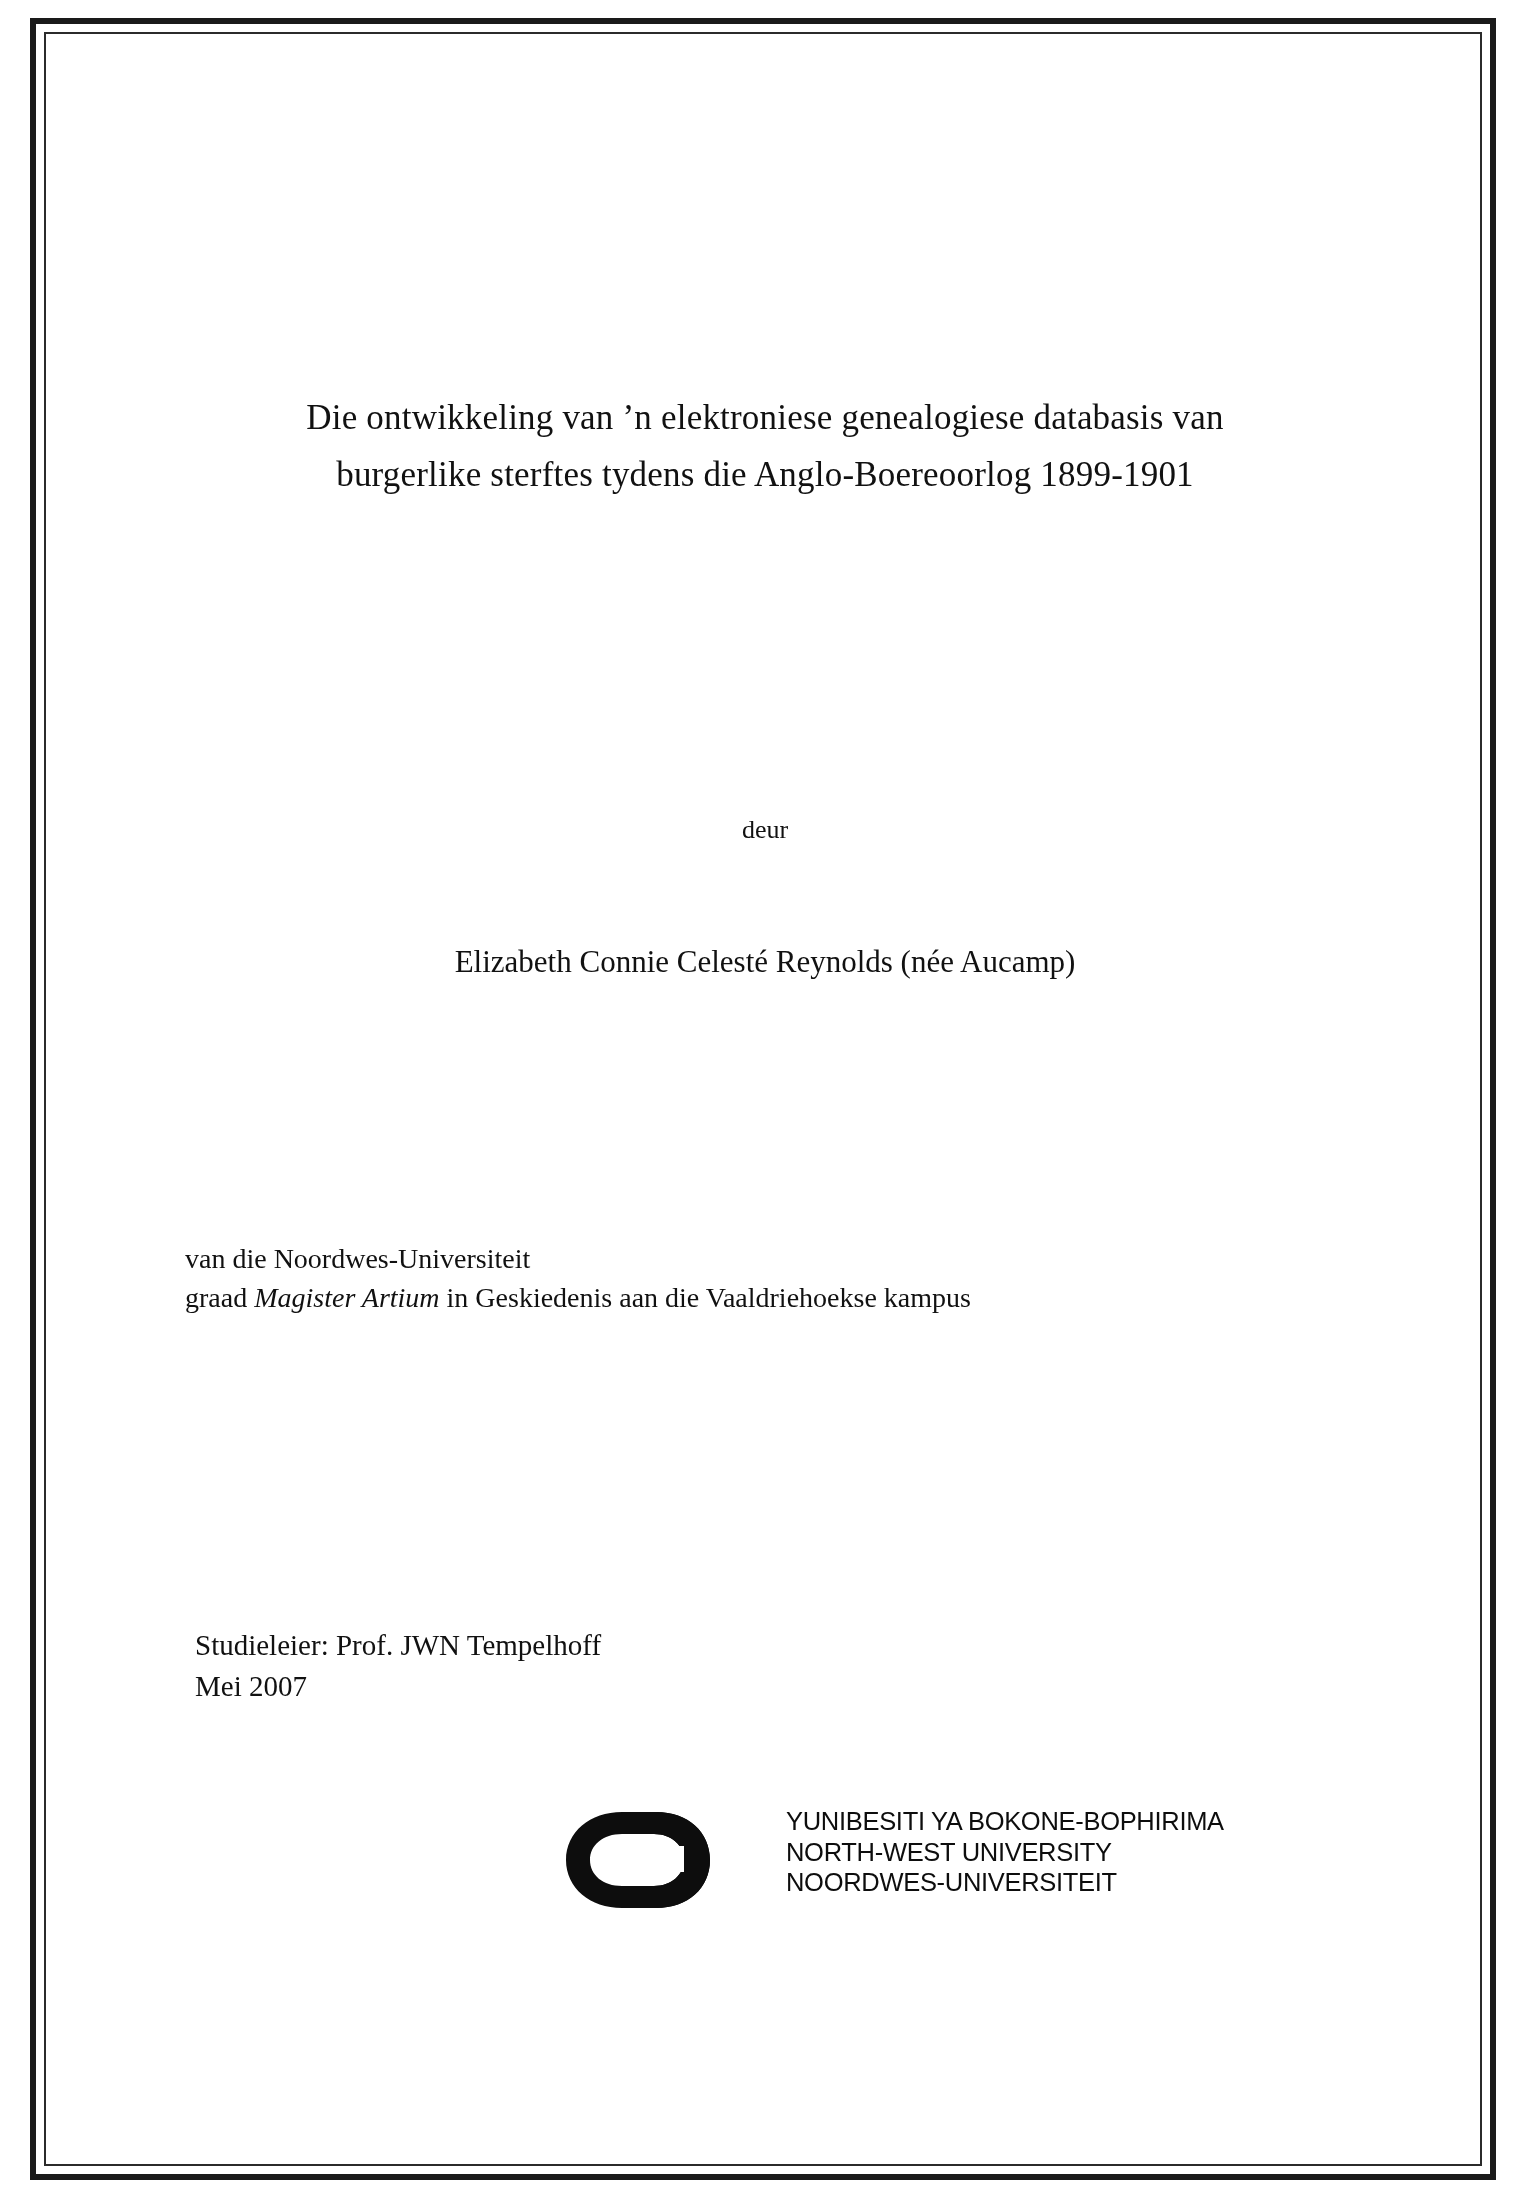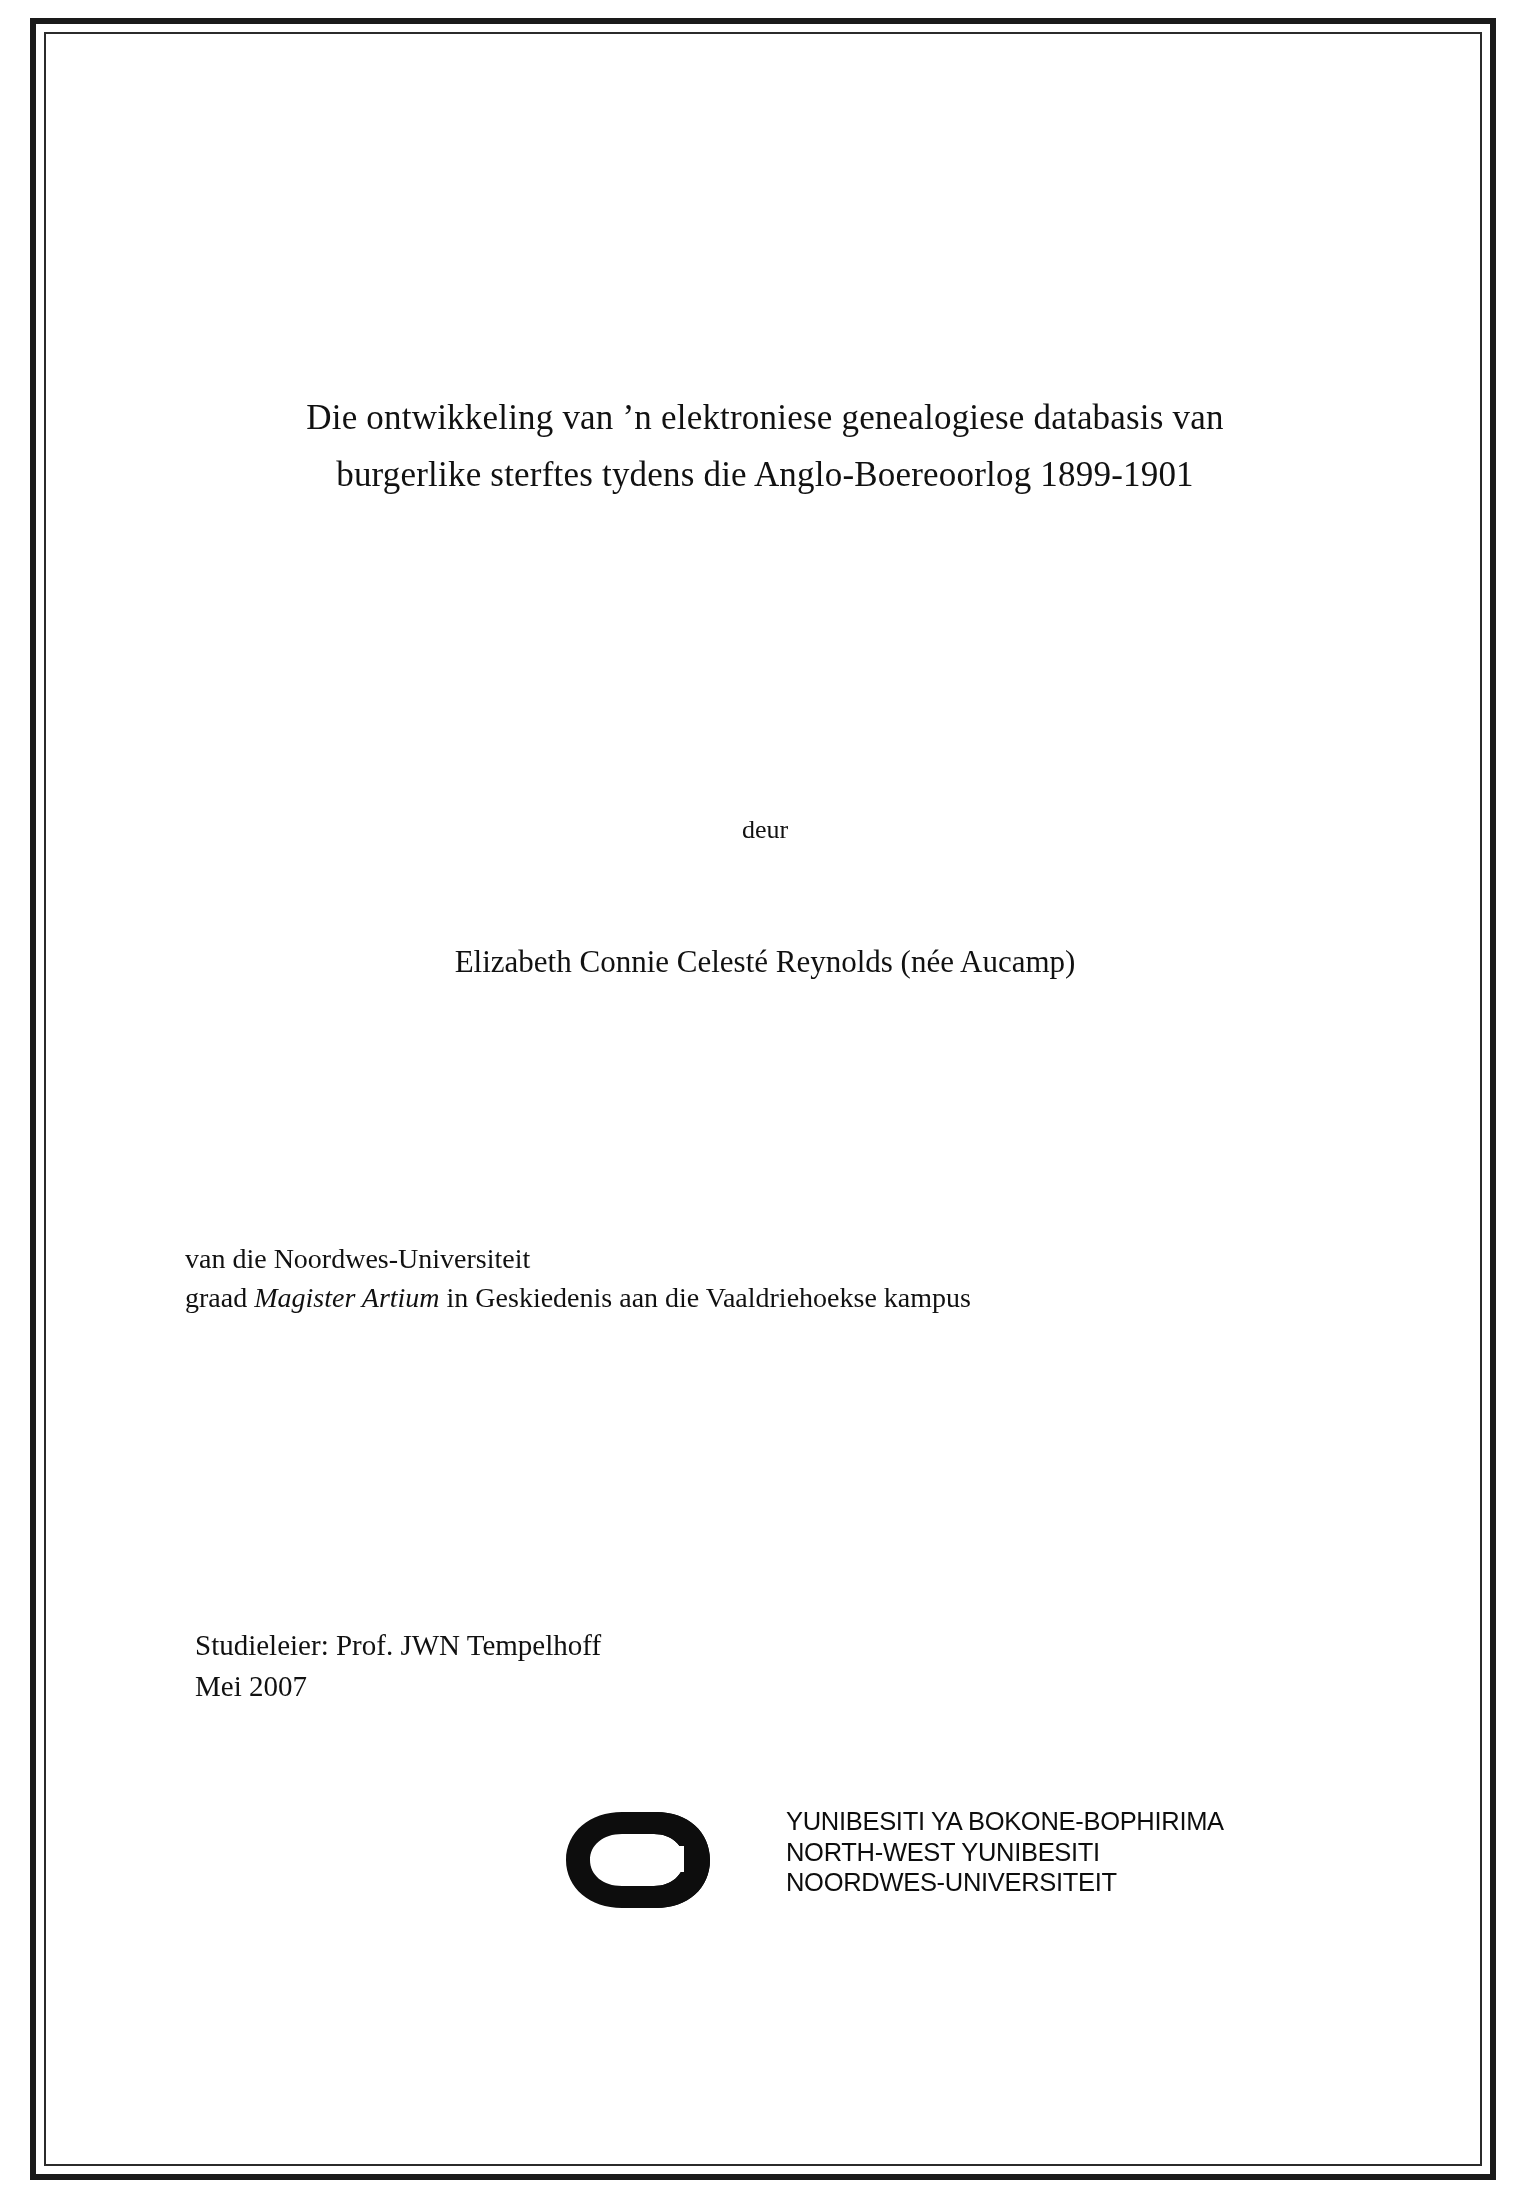--- a/index.html
+++ b/index.html
@@ -198,19 +198,19 @@
           <path d="M72 6 C40 6 16 26 16 54 C16 82 40 102 72 102 L96 102 L96 80 L72 80 C53 80 40 69 40 54 C40 39 53 28 72 28 L96 28 L96 6 Z" fill="#0d0d0d"></path>
           <path d="M84 6 L84 28 L104 28 C121 28 134 39 134 54 C134 69 121 80 104 80 L84 80 L84 102 L106 102 C138 102 160 82 160 54 C160 26 138 6 106 6 Z" fill="#0d0d0d"></path>
           <rect x="62" y="44" width="54" height="20" fill="#ffffff"></rect>
           <rect x="84" y="6" width="14" height="96" fill="#ffffff"></rect>
           <path d="M84 6 L84 28 L104 28 C121 28 134 39 134 54 C134 69 121 80 104 80 L84 80 L84 102 L106 102 C138 102 160 82 160 54 C160 26 138 6 106 6 Z" fill="#0d0d0d"></path>
           <rect x="96" y="40" width="38" height="26" fill="#ffffff"></rect>
         </svg>
       </div>
       <div class="logo-text">
         <div>YUNIBESITI YA BOKONE-BOPHIRIMA</div>
-        <div>NORTH-WEST YUNIBESITI</div>
+        <div>NORTH-WEST UNIVERSITY</div>
         <div>NOORDWES-UNIVERSITEIT</div>
       </div>
     </div>
 
   </div>
 </div>
 
 </body></html>

